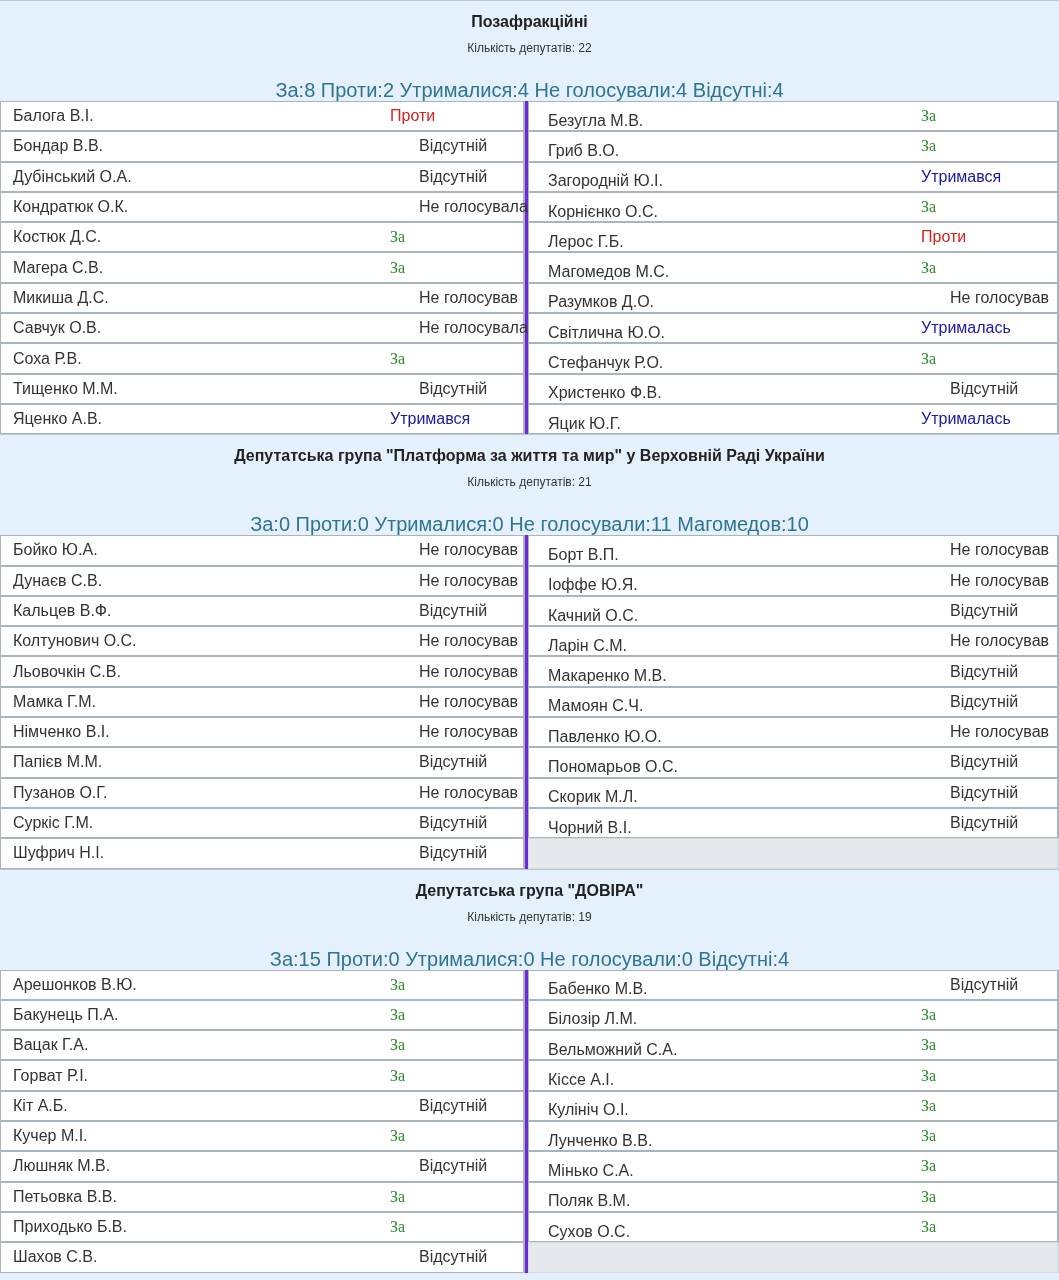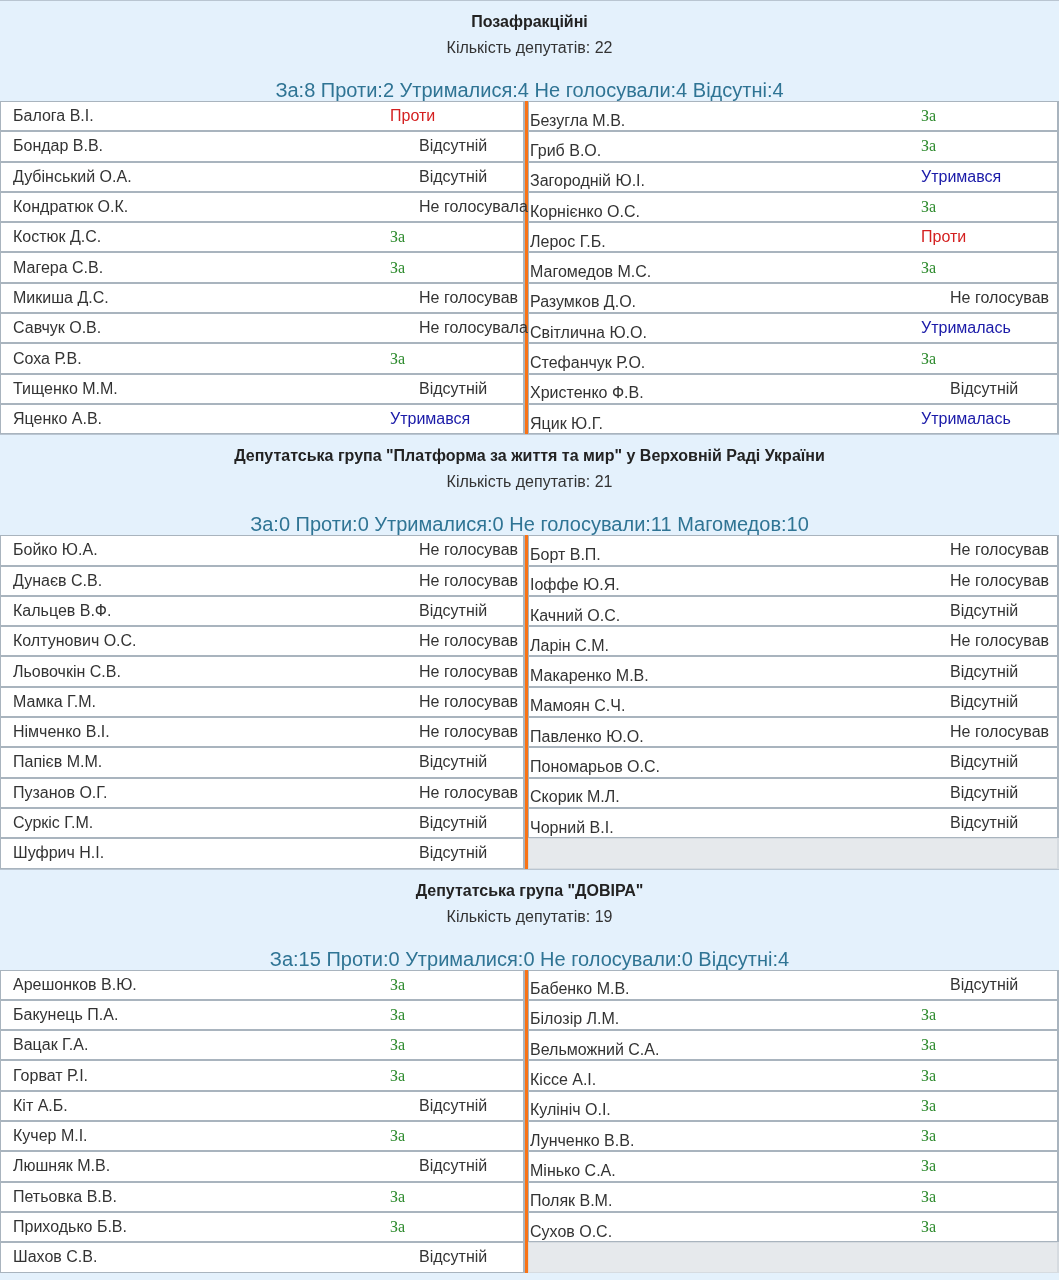--- a/index.html
+++ b/index.html
@@ -21,53 +21,53 @@
   }
   .faction-title {
     font-weight: bold;
     font-size: 16px;
     color: #222222;
     padding-top: 12px;
     height: 22px;
     line-height: 18px;
   }
   .faction-count {
-    font-size: 16px;
+    font-size: 12px;
     color: #333333;
     height: 22px;
     line-height: 22px;
     margin-top: 2px;
   }
   .faction-stats {
     font-size: 20px;
     color: #2f7494;
     height: 22px;
     line-height: 22px;
     margin-top: 20px;
   }
   .grid {
     display: grid;
     grid-template-columns: 528px 531px;
-    background: #f97316;
+    background: #6d28d9;
   }
   .cell {
     height: 30.3px;
     box-sizing: border-box;
     background: #ffffff;
     border: 1px solid #a9b4be;
     border-right-width: 2px;
     display: flex;
     align-items: center;
     font-size: 16px;
     position: relative;
   }
   .cell.left { margin-right: 3px; border-left: 1px solid #a9b4be; }
   .cell.empty { background: #e6e9ec; border-color: #d6dbe0; }
   .dep-name { position: absolute; left: 12px; color: #333333; white-space: nowrap; }
-  .cell.right .dep-name { left: 1px; margin-top: 9px; }
+  .cell.right .dep-name { left: 19px; margin-top: 9px; }
   .dep-vote { position: absolute; left: 389px; white-space: nowrap; }
   .cell.right .dep-vote { left: 392px; }
   .v-za { color: #2e8b2e; font-family: Liberation Serif, serif; }
   .v-proty { color: #d42020; }
   .v-utr { color: #1a1aa8; }
   .v-none { color: #333333; margin-left: 29px; }
 </style>
 </head>
 <body>
 

